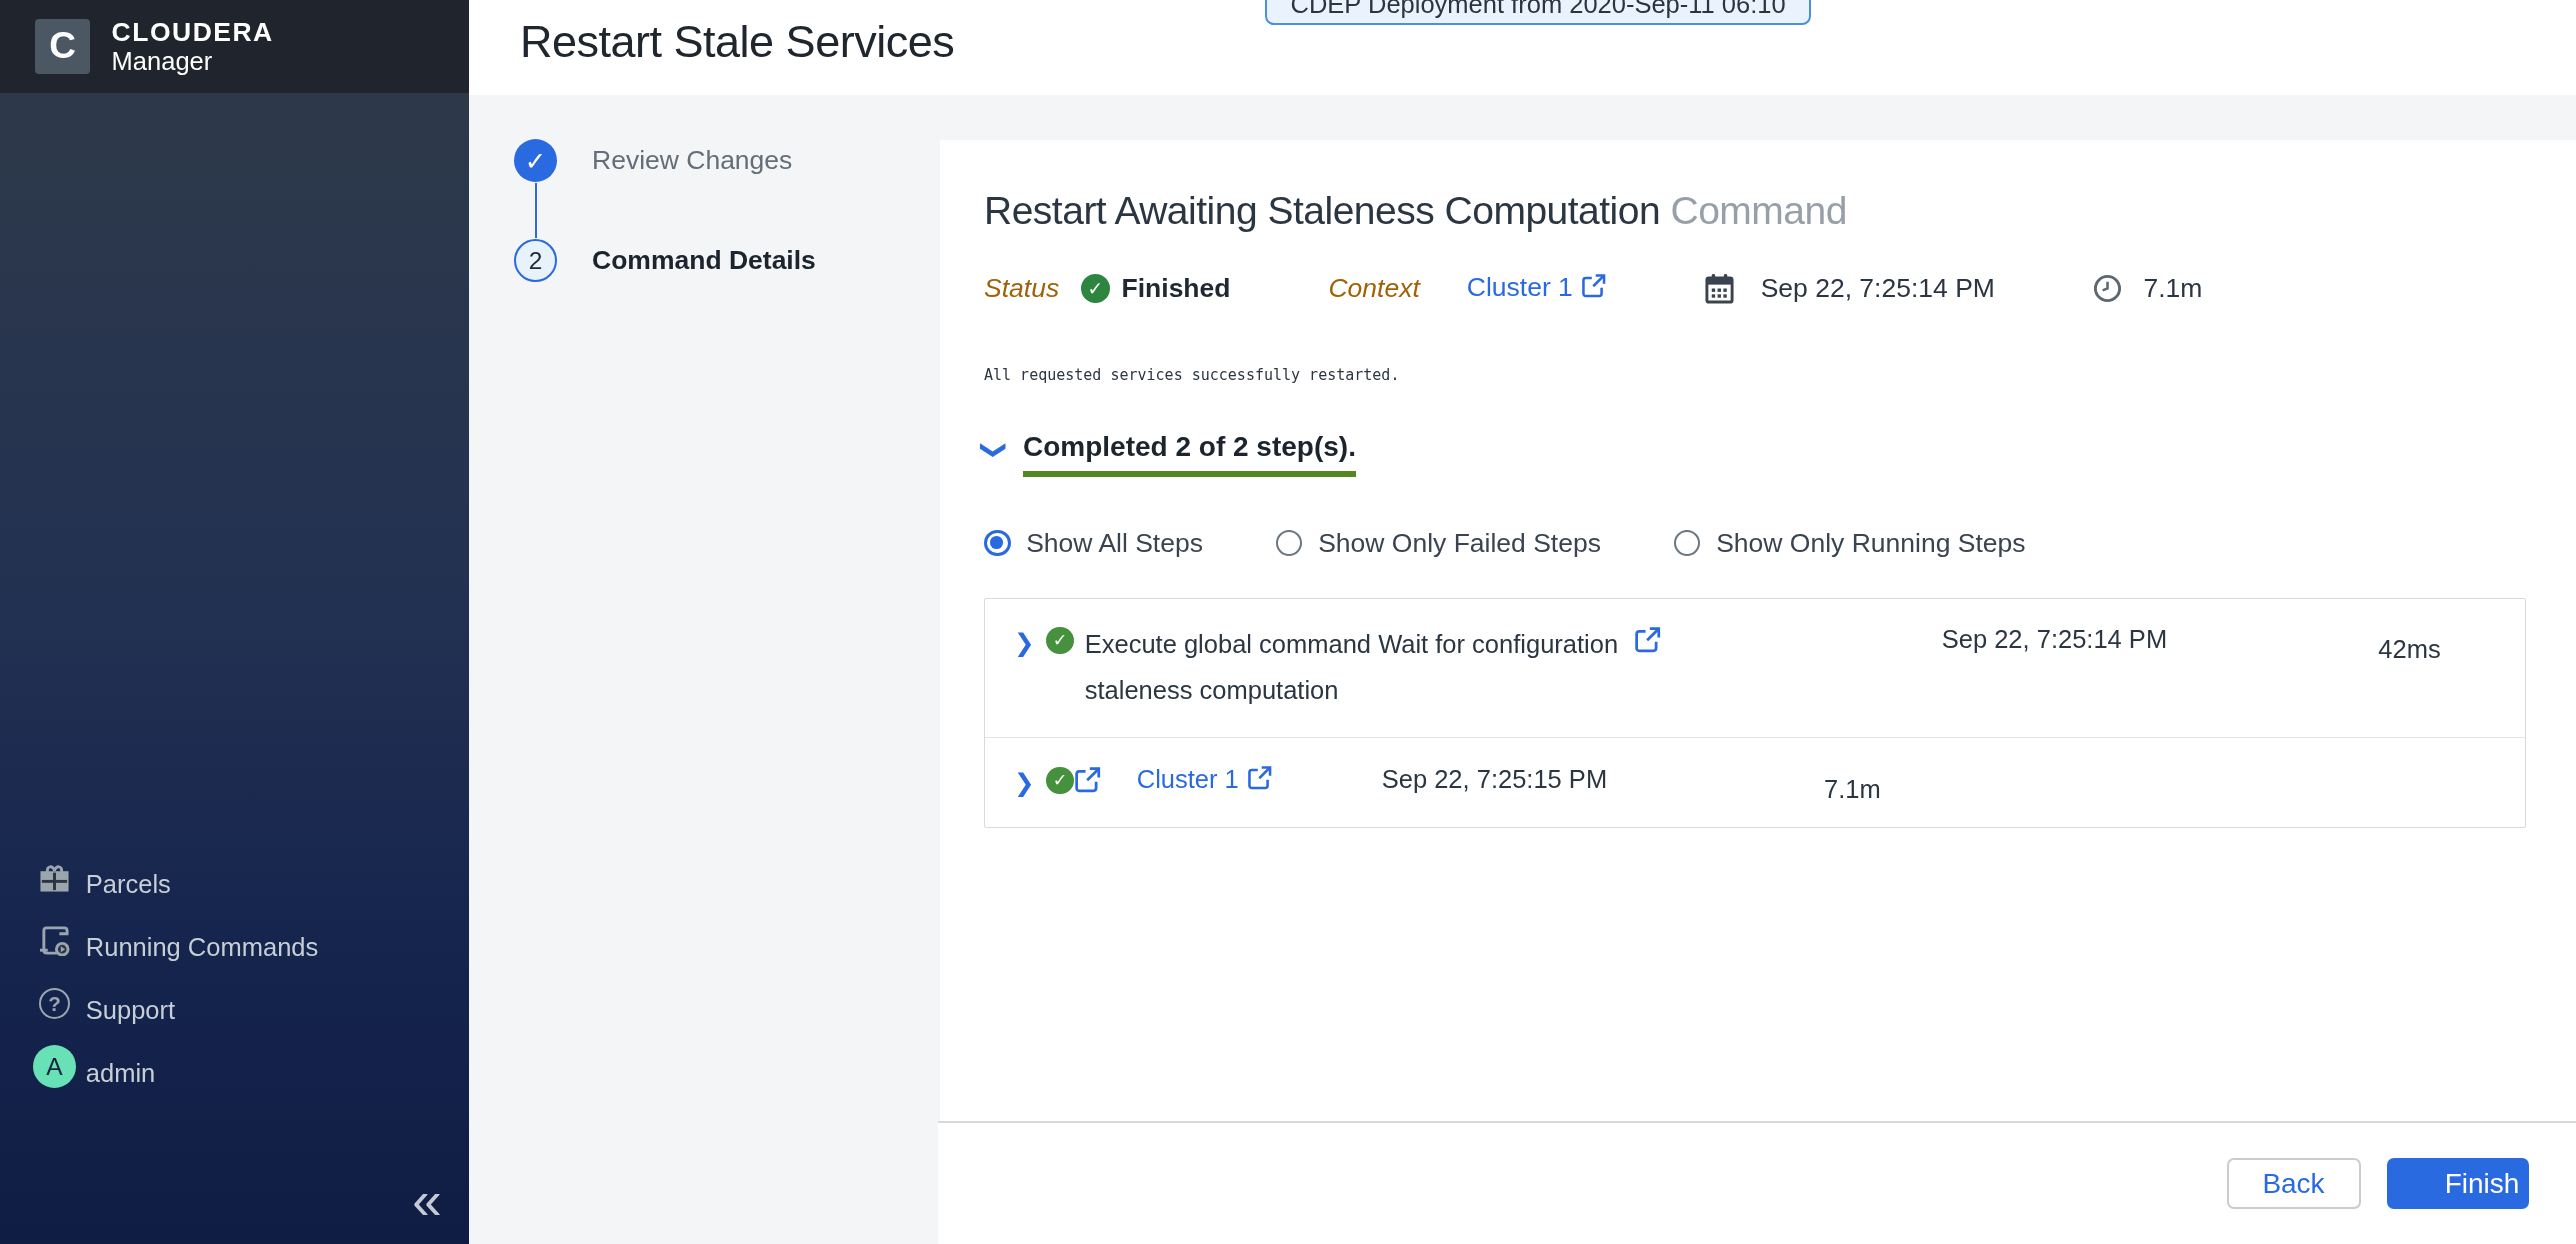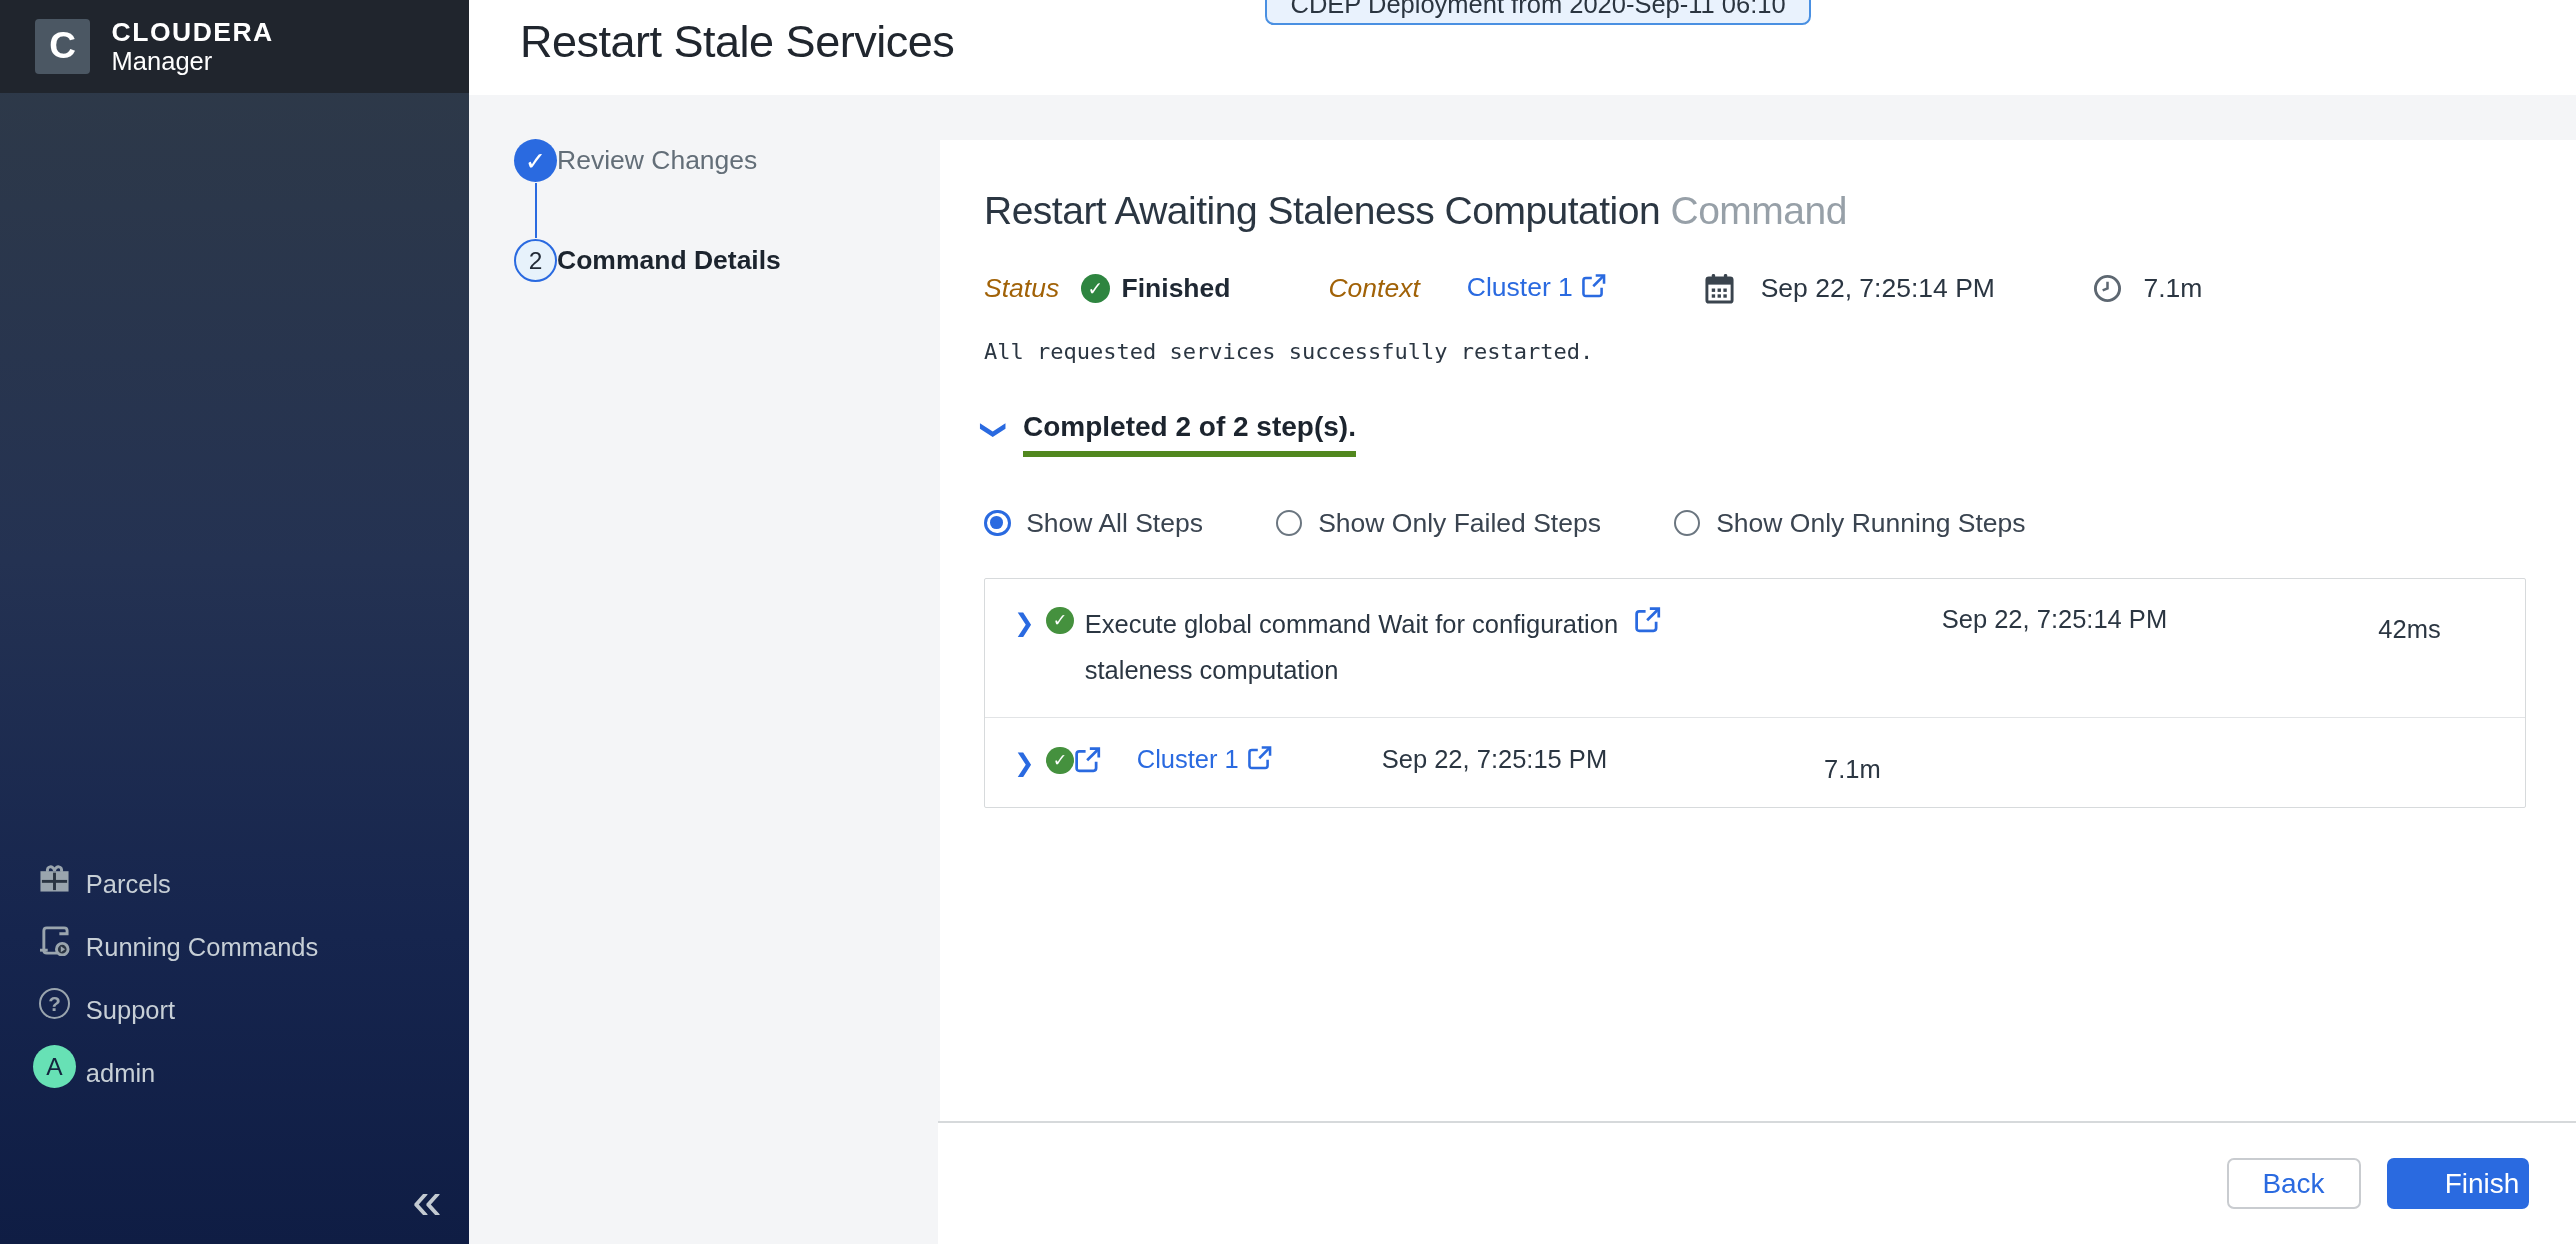--- a/index.html
+++ b/index.html
@@ -45,43 +45,43 @@
 
   
   .stepper { position:absolute; left:45px; top:43px; width:421px; }
   .step-row { display:flex; align-items:center; height:45px; }
   .step-circle { width:43px; height:43px; border-radius:50%; flex:0 0 43px;
     display:flex; align-items:center; justify-content:center; }
   .step-done { background:#2a6ae0; }
   .step-done::after { content:"✓"; color:#fff; font-size:25.5px; font-weight:bold; }
   .step-current { background:#e7f2fb; border:2.5px solid #2a6ae0; color:#232b36; font-size:24.5px; }
   .step-connector { width:2.9px; height:55px; background:#2a6ae0; margin-left:20.6px; }
-  .step-label { font-size:26.5px; color:#636e78; }
+  .step-label { margin-left:35px; font-size:26.5px; color:#636e78; }
   .step-label.current { color:#1c242e; font-weight:bold; }
 
   
   .card { position:absolute; left:471px; top:45px; right:0; bottom:0; background:#fff; }
   .card-inner { padding:49px 0 12px 44px; }
   .cmd-title { font-size:39px; font-weight:400; color:#2b3642; letter-spacing:-0.5px; }
   .cmd-title .suffix { color:#97a0a8; }
 
   .status-row { display:flex; align-items:center; margin-top:39px; font-size:26.5px; color:#2b3642; }
   .muted { color:#a16207;font-style:italic; }
   .check-circle { width:29px; height:29px; border-radius:50%; background:#2e8540;
     display:inline-flex; align-items:center; justify-content:center; }
   .check-circle::after { content:"✓"; color:#fff; font-size:18.6px; font-weight:bold; }
   .bold { font-weight:bold; color:#1f2833; }
   .link { color:#2a6ae0; text-decoration:none; cursor:pointer; }
   .ext-icon { display:inline-block; vertical-align:-2.9px; margin-left:7.8px; }
   .status-row .gap-lg { margin-left:98px; }
   .status-row .gap-md { margin-left:47px; }
   .status-row .gap-sm { margin-left:15.7px; }
 
-  .result-msg { margin-top:33px; font-family:"DejaVu Sans Mono",monospace;
-    font-size:22px; color:#2b3642; }
+  .result-msg { margin-top:60px; font-family:"DejaVu Sans Mono",monospace;
+    font-size:15px; color:#2b3642; }
 
   .progress-row { margin-top:47px; display:flex; align-items:flex-start; }
   .chev-down { color:#2a6ae0; font-size:25.5px; font-weight:bold; display:inline-block;
     transform:rotate(90deg); margin-top:3.9px; cursor:pointer; }
   .progress-text { margin-left:17.6px; font-size:28px; font-weight:bold; color:#1c242e;
     padding-bottom:7.8px; border-bottom:6.9px solid #52881f; cursor:pointer; }
 
   .filters-row { margin-top:51px; display:flex; align-items:center; font-size:26.5px; color:#3a4450; }
   .filter-opt { display:flex; align-items:center; margin-right:73px; cursor:pointer; }
   .radio { width:26.5px; height:26.5px; border-radius:50%; border:2.5px solid #6b7680;

